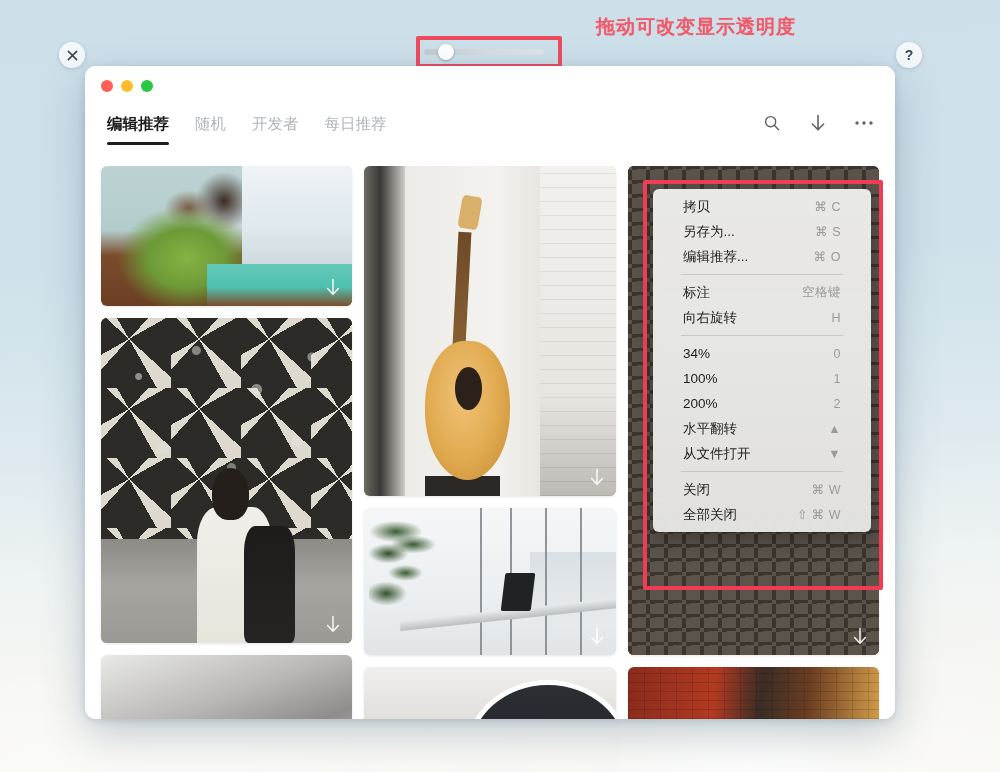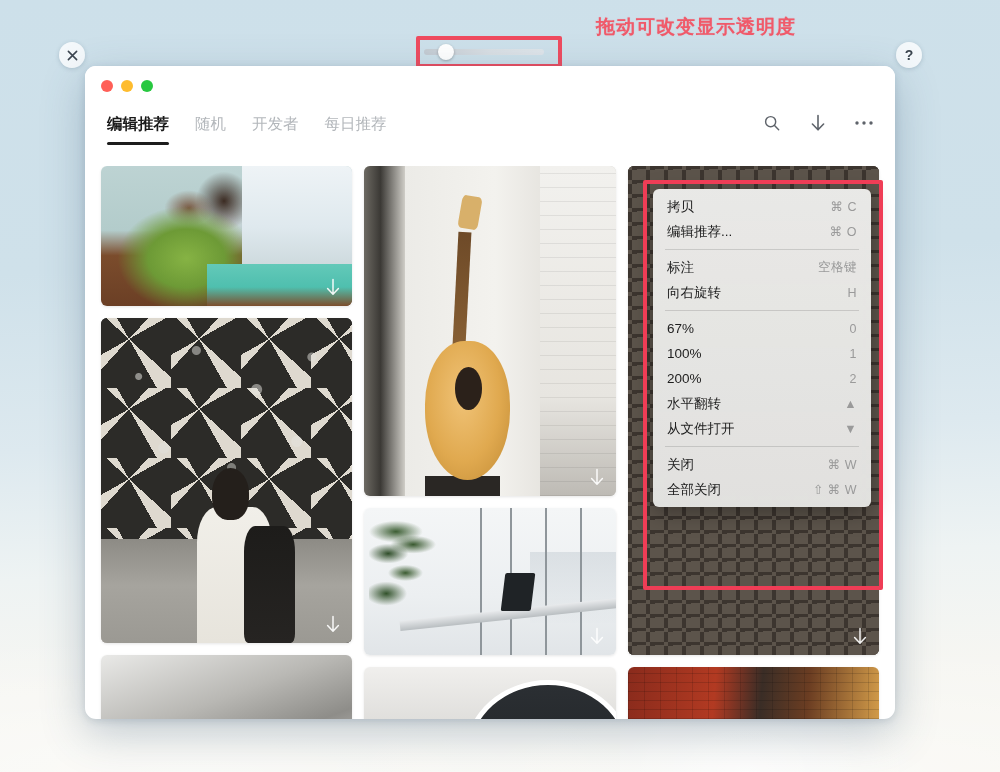--- a/index.html
+++ b/index.html
@@ -243,21 +243,21 @@
     background:
       repeating-linear-gradient(0deg, rgba(0,0,0,.14) 0 1px, rgba(0,0,0,0) 1px 9px),
       repeating-linear-gradient(90deg, rgba(0,0,0,.12) 0 1px, rgba(0,0,0,0) 1px 16px),
       linear-gradient(95deg,#8a2b1c 0%,#b23a22 34%,#3a2d26 52%,#6b3d22 70%,#d9a24c 100%);
   }
 
   
   .ctx-menu {
     position:absolute; left:653px; top:189px; width:218px;
     background:linear-gradient(180deg, rgba(238,238,236,.97) 0%, rgba(233,233,231,.95) 100%);
-    border-radius:6px; padding:5px 0;
+    border-radius:6px; padding:5px 16px;
     box-shadow:0 6px 22px rgba(0,0,0,.34);
     z-index:40; backdrop-filter:blur(8px);
   }
   .mi {
     display:flex; align-items:center; justify-content:space-between;
     padding:0 14px; height:25px; font-size:13.5px; color:#1e1e1e; cursor:pointer;
   }
   .mi .key { color:#9a9a9a; font-size:12.5px; letter-spacing:.5px; white-space:nowrap; }
   .msep { height:1px; background:rgba(0,0,0,.13); margin:5px 12px; }
 
@@ -407,39 +407,43 @@
   </div>
 </div>
 
 <div class="ctx-menu">
 
   <div class="mi">
     <span>拷贝</span>
     <span class="key">⌘ C</span>
   </div>
   <div class="mi">
+    <span>另存为...</span>
+    <span class="key">⌘ S</span>
+  </div>
+  <div class="mi">
     <span>编辑推荐...</span>
     <span class="key">⌘ O</span>
   </div>
 
   <div class="msep"></div>
 
   <div class="mi">
     <span>标注</span>
     <span class="key">空格键</span>
   </div>
   <div class="mi">
     <span>向右旋转</span>
     <span class="key">H</span>
   </div>
 
   <div class="msep"></div>
 
   <div class="mi">
-    <span>67%</span>
+    <span>34%</span>
     <span class="key">0</span>
   </div>
   <div class="mi">
     <span>100%</span>
     <span class="key">1</span>
   </div>
   <div class="mi">
     <span>200%</span>
     <span class="key">2</span>
   </div>

